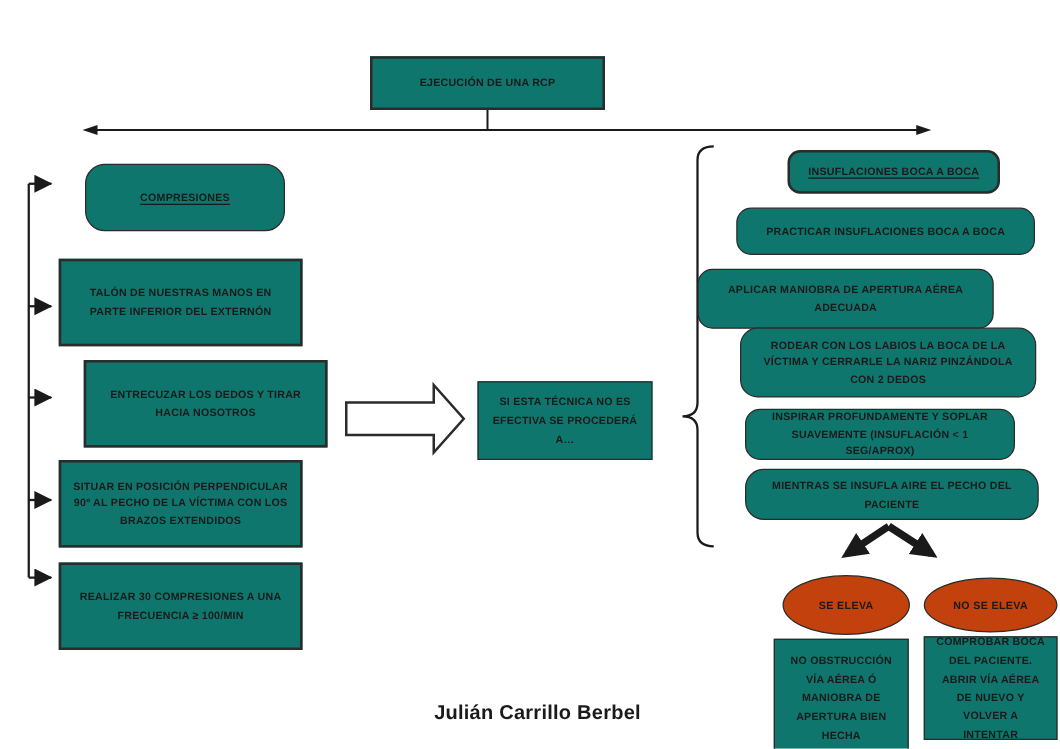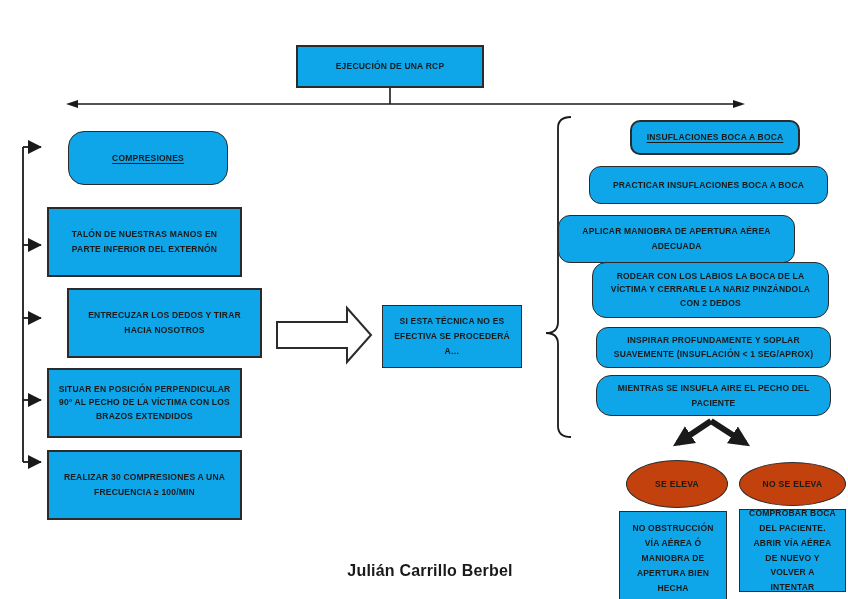--- a/index.html
+++ b/index.html
@@ -1,21 +1,21 @@
 <!DOCTYPE html>
 <html><head>
 <meta charset="utf-8">
 <style>
   html,body{margin:0;padding:0;background:#ffffff;}
   #canvas{
     position:relative;width:848px;height:599px;background:#ffffff;overflow:hidden;
     font-family:"Liberation Sans", sans-serif;color:#1a1a1a;
   }
   .box{
-    position:absolute;box-sizing:border-box;background:#0ea5e9;border:2px solid #2b2b2b;
+    position:absolute;box-sizing:border-box;background:#0f766e;border:2px solid #2b2b2b;
     display:flex;align-items:center;justify-content:center;text-align:center;
     font-size:8.5px;font-weight:700;letter-spacing:.2px;line-height:1.75;
     padding:4px 8px;
   }
   .rounded{border-radius:12px;border-width:1.6px;}
   .underlined{text-decoration:underline;text-underline-offset:2px;}
   .ellipse{
     position:absolute;box-sizing:border-box;background:#c2410c;border:1.6px solid #2b2b2b;
     border-radius:50%;display:flex;align-items:center;justify-content:center;
     font-size:8.5px;font-weight:700;letter-spacing:.3px;text-align:right;
@@ -30,21 +30,21 @@
   .b-comp        {left:68px; top:131px;width:160px;height:54px;border-radius:16px;}
   .b-l1          {left:47px; top:207px;width:195px;height:70px;}
   .b-l2          {left:47px; top:288px;width:195px;height:70px;margin-left:20px;}
   .b-l3          {left:47px; top:368px;width:195px;height:70px;line-height:1.6;}
   .b-l4          {left:47px; top:450px;width:195px;height:70px;}
   .b-trans       {left:382px;top:305px;width:140px;height:63px;border-width:1.6px;}
   .b-rhead       {left:630px;top:120px;width:170px;height:35px;border-radius:10px;}
   .b-r1          {left:589px;top:166px;width:239px;height:38px;}
   .b-r2          {left:558px;top:215px;width:237px;height:48px;}
   .b-r3          {left:592px;top:262px;width:237px;height:56px;border-radius:14px;line-height:1.6;}
-  .b-r4          {left:596px;top:327px;width:235px;height:41px;line-height:1.6;}
+  .b-r4          {left:596px;top:327px;width:216px;height:41px;line-height:1.6;}
   .b-r5          {left:596px;top:375px;width:235px;height:41px;border-radius:15px;}
   .e-yes         {left:626px;top:460px;width:102px;height:48px;}
   .e-no          {left:739px;top:462px;width:107px;height:44px;}
   .b-o1          {left:619px;top:511px;width:108px;height:95px;border-width:1.6px;line-height:1.75;}
   .b-o2          {left:739px;top:509px;width:107px;height:83px;border-width:1.6px;line-height:1.75;}
 </style>
 </head>
 <body>
 
 <div id="canvas">

